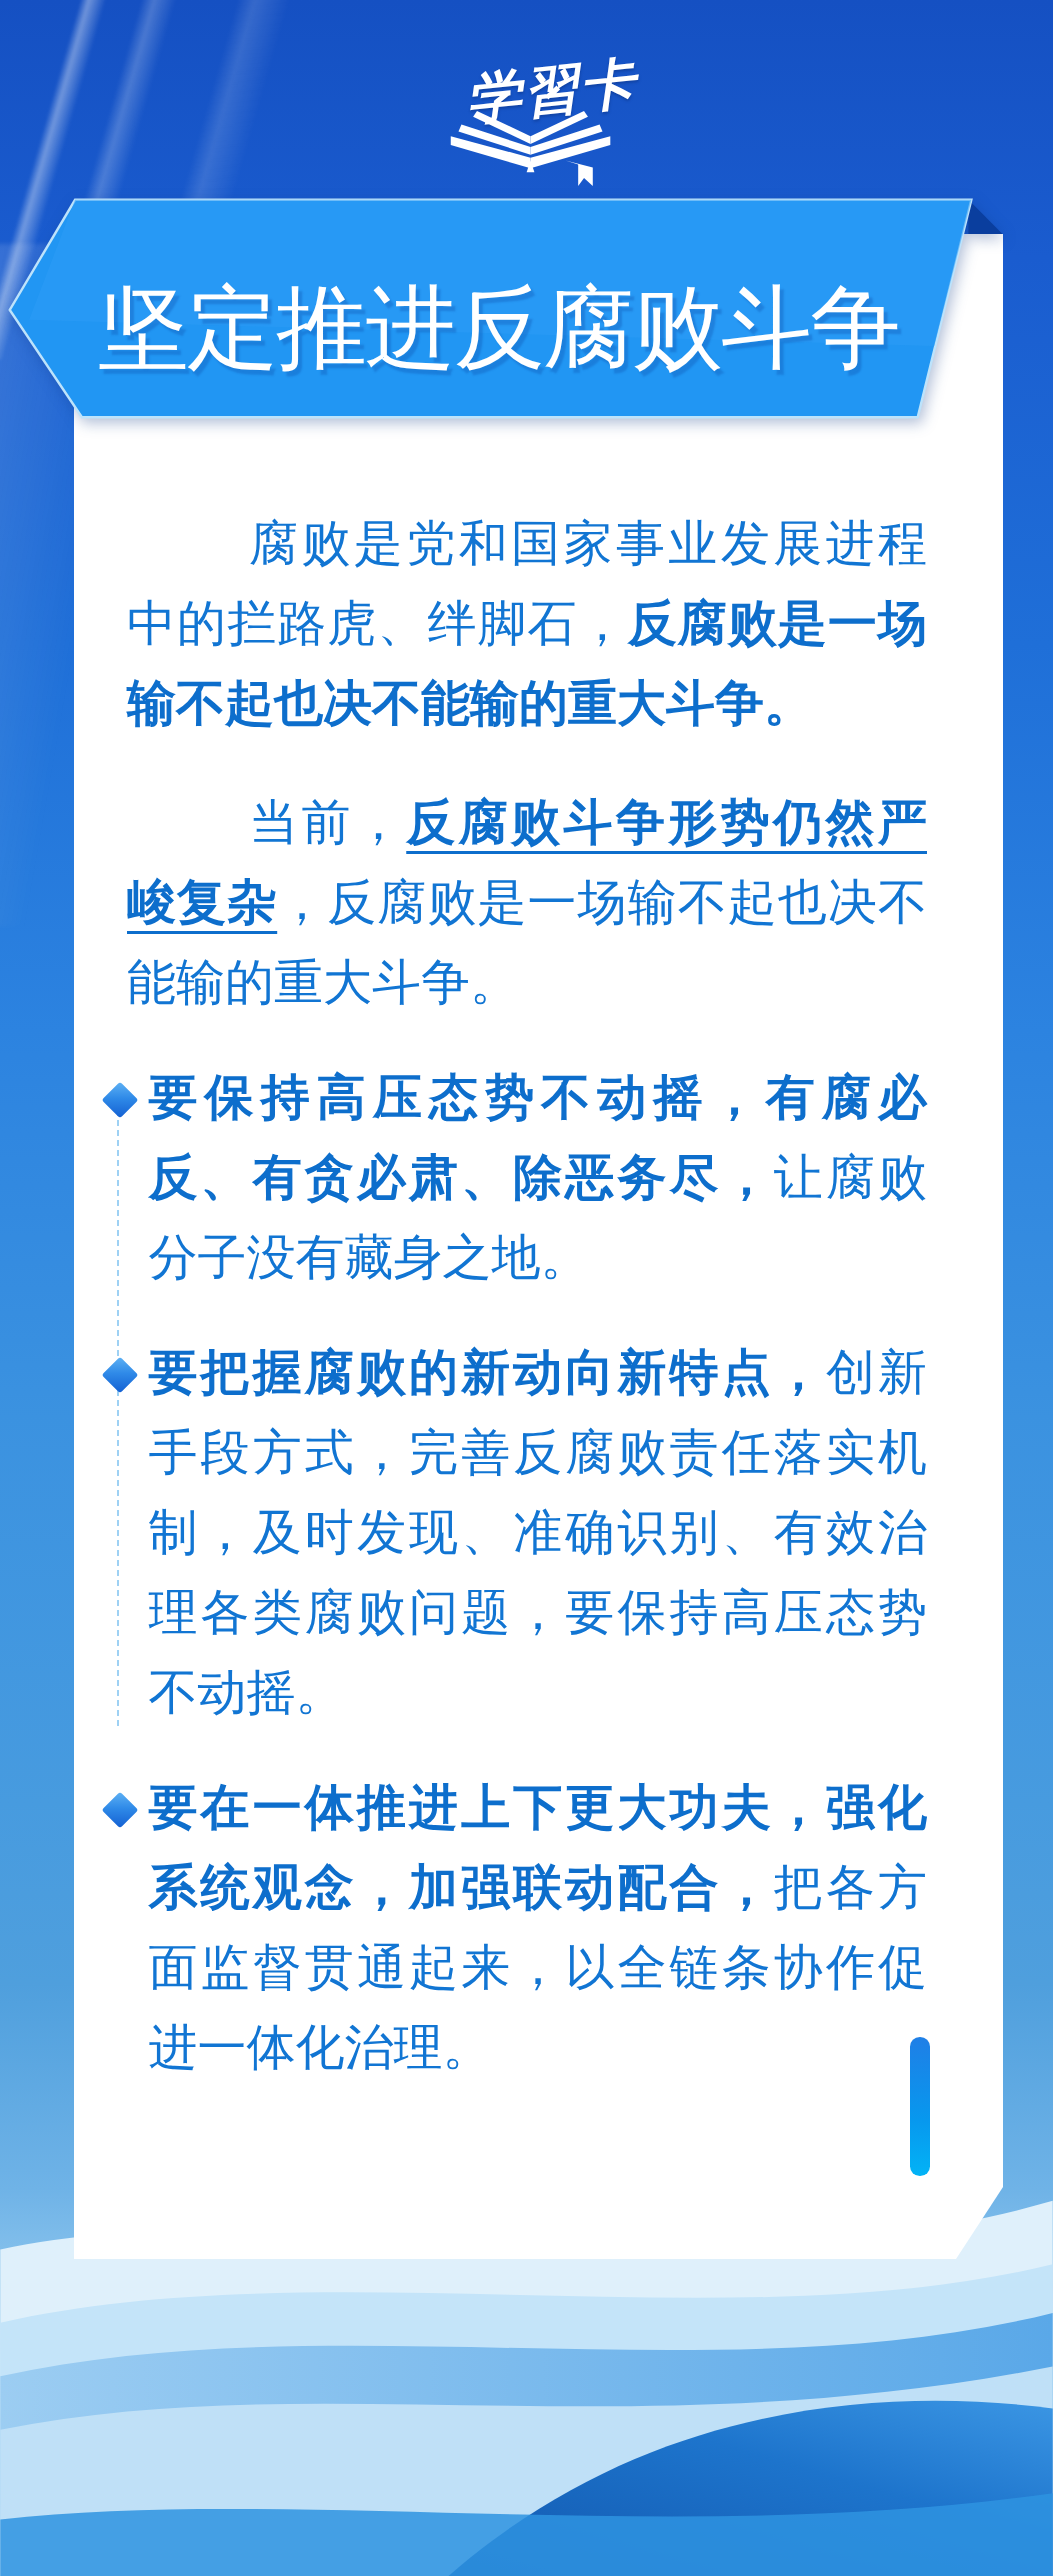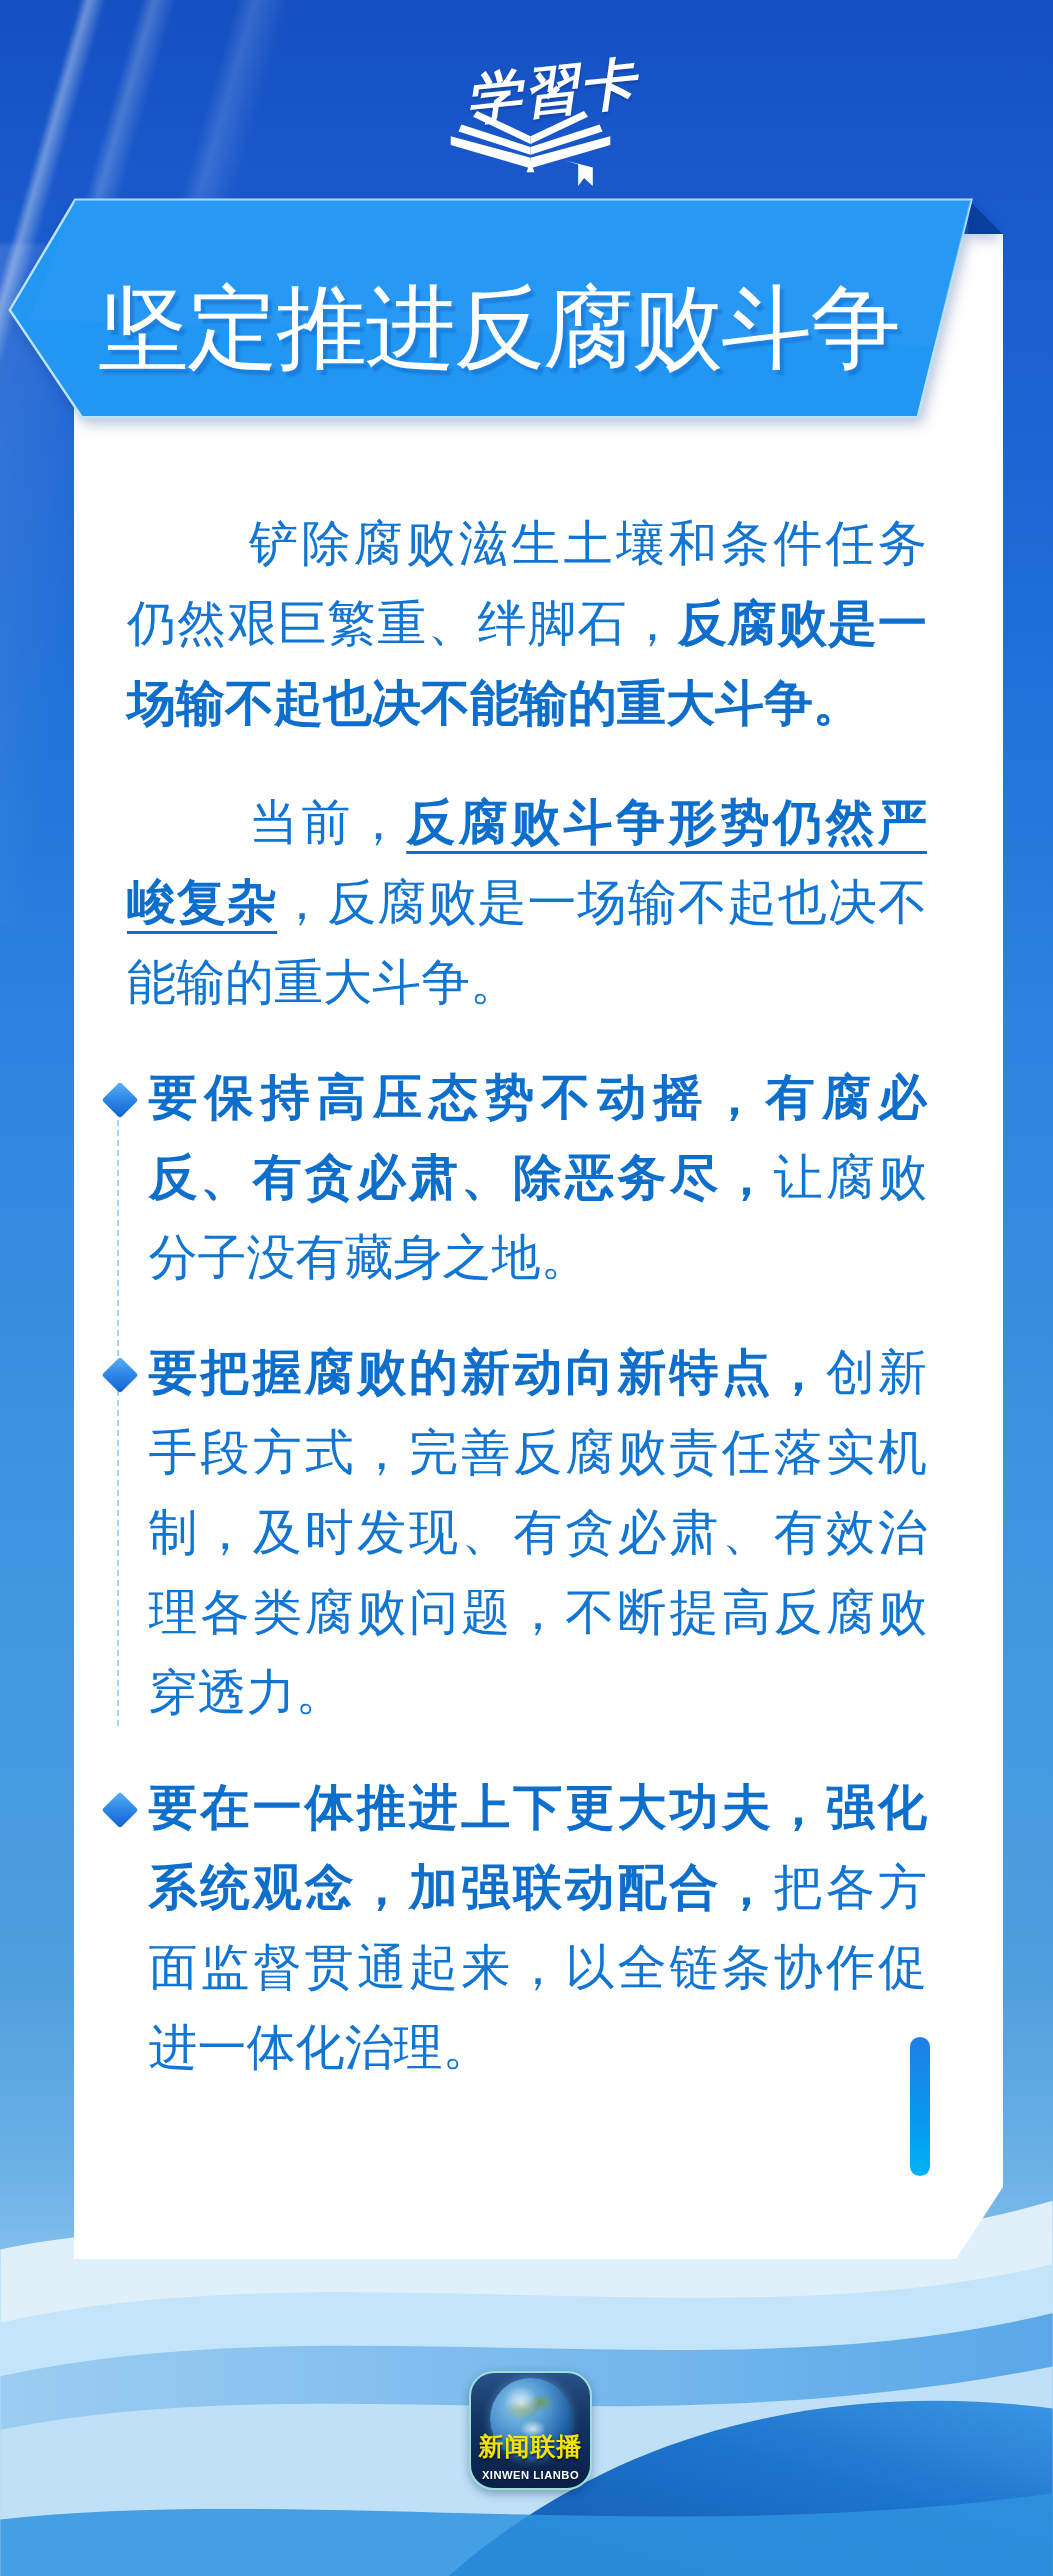--- a/index.html
+++ b/index.html
@@ -134,38 +134,33 @@
 
   <svg class="banner-svg" width="1024" height="239" viewBox="0 0 1050 245">
     <polygon points="993,10 1028,45 993,45" fill="#0a3e9e"></polygon>
     <polygon points="77,10 996,10 941,233 84,233 10,123" fill="#2196f3" stroke="#bde3fb" stroke-width="2.5"></polygon>
     <polygon points="77,10 996,10 958,160 30,133" fill="#2d9df5" opacity="0.55"></polygon>
   </svg>
   <div class="banner-title">坚定推进反腐败斗争</div>
 
   <div class="dash-line"></div>
   <div class="content">
-      <p class="para"><span class="">铲除腐败滋生土壤和条件任务仍然艰巨繁重、绊脚石，</span><span class="b ">反腐败是一场输不起也决不能输的重大斗争。</span></p>
+      <p class="para"><span class="">腐败是党和国家事业发展进程中的拦路虎、绊脚石，</span><span class="b ">反腐败是一场输不起也决不能输的重大斗争。</span></p>
       <p class="para"><span class="">当前，</span><span class="b u">反腐败斗争形势仍然严峻复杂</span><span class="">，反腐败是一场输不起也决不能输的重大斗争。</span></p>
       <div class="bullet">
         <span class="diamond"></span>
         <p><span class="b ">要保持高压态势不动摇，有腐必反、有贪必肃、除恶务尽，</span><span class="">让腐败分子没有藏身之地。</span></p>
       </div>
       <div class="bullet">
         <span class="diamond"></span>
-        <p><span class="b ">要把握腐败的新动向新特点，</span><span class="">创新手段方式，完善反腐败责任落实机制，及时发现、有贪必肃、有效治理各类腐败问题，不断提高反腐败穿透力。</span></p>
+        <p><span class="b ">要把握腐败的新动向新特点，</span><span class="">创新手段方式，完善反腐败责任落实机制，及时发现、准确识别、有效治理各类腐败问题，要保持高压态势不动摇。</span></p>
       </div>
       <div class="bullet">
         <span class="diamond"></span>
         <p><span class="b ">要在一体推进上下更大功夫，强化系统观念，加强联动配合，</span><span class="">把各方面监督贯通起来，以全链条协作促进一体化治理。</span></p>
       </div>
     </div>
 
   <div class="attr-bar"></div>
 
-  <div class="footer-logo">
-    <div class="globe"></div>
-    <div class="footer-cn">新闻联播</div>
-    <div class="footer-en">XINWEN LIANBO</div>
-  </div>
 
 </div>
 
 
 </body></html>

